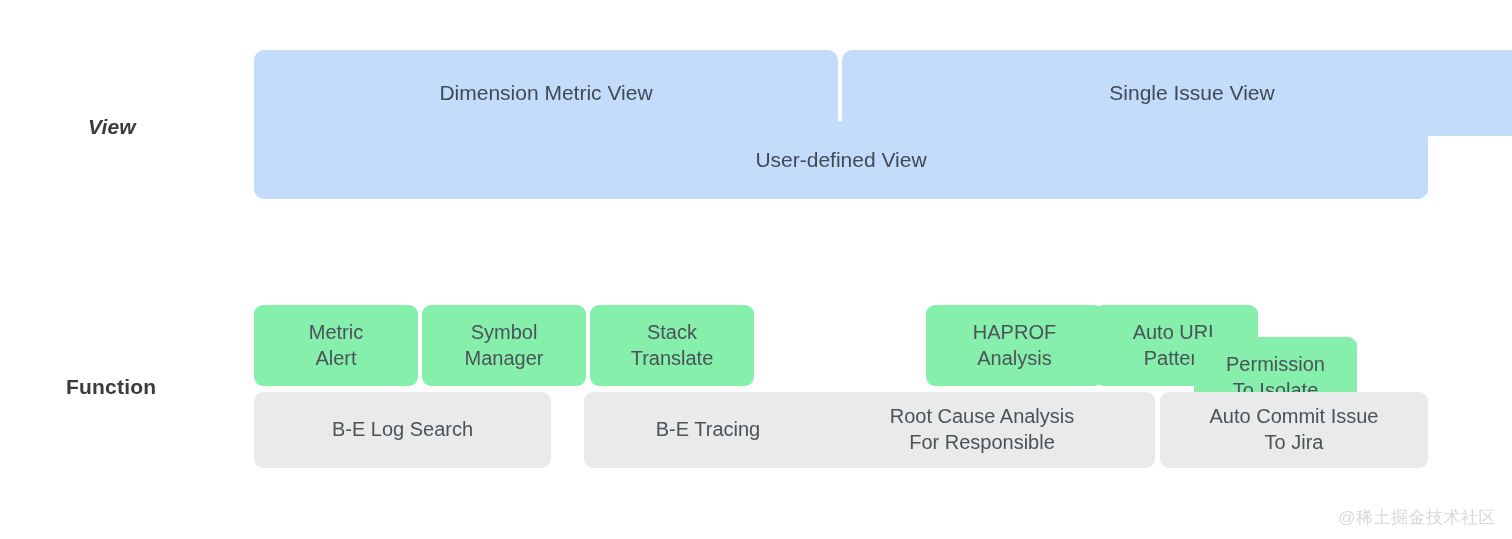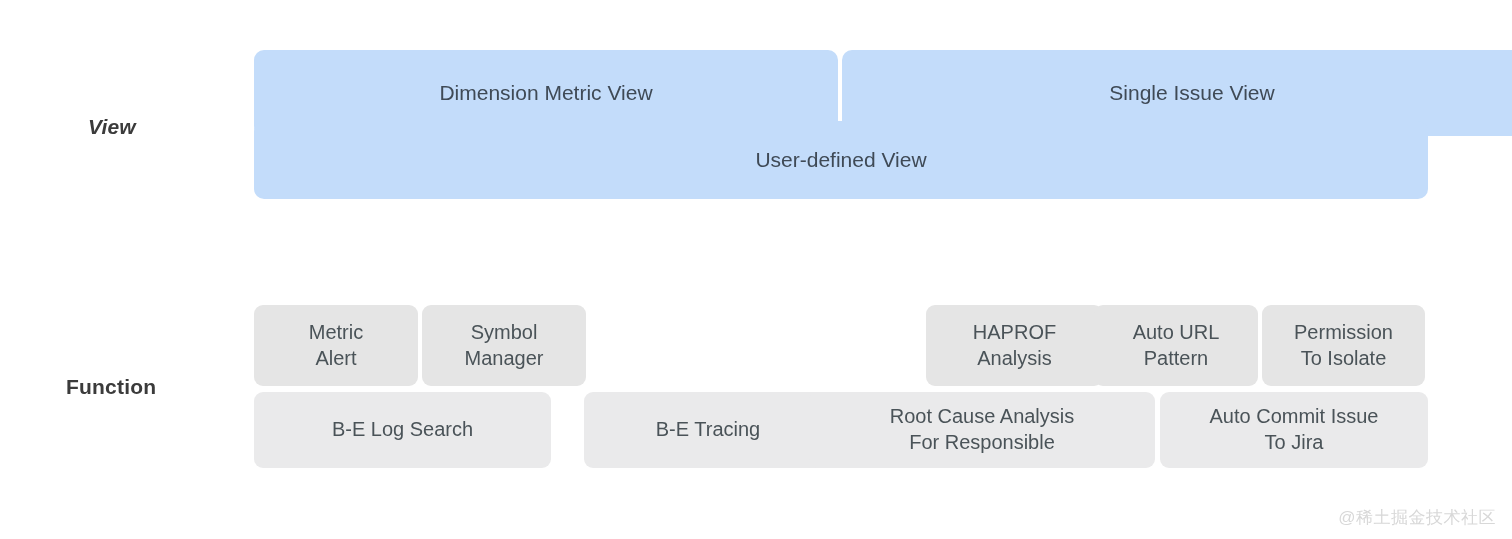--- a/index.html
+++ b/index.html
@@ -47,21 +47,21 @@
   }
 
   .box.blue {
     background: #c3dcfa;
     color: #3f4a56;
     font-size: 21px;
     border-radius: 10px;
   }
 
   .box.green {
-    background: #e5e5e5;
+    background: #86efac;
     color: #4a5358;
     font-size: 20px;
     border-radius: 9px;
   }
 
   .box.gray {
     background: #eaeaeb;
     color: #4a5358;
     font-size: 20px;
     border-radius: 9px;
@@ -72,21 +72,21 @@
   #box-user-defined-view     { left: 254px; width: 1174px; top: 121px; height: 78px; }
 
   
   .green-row-pos { top: 305px; height: 81px; }
   #box-metric-alert        { left: 254px;  width: 164px; }
   #box-symbol-manager      { left: 422px;  width: 164px; }
   #box-stack-translate     { left: 590px;  width: 164px; }
   #box-issue-aggregation   { left: 758px;  width: 164px; }
   #box-haprof-analysis     { left: 926px;  width: 177px; }
   #box-auto-url-pattern    { left: 1094px; width: 164px; }
-  #box-permission-isolate  { left: 1262px; width: 163px; }
+  #box-permission-isolate  { left: 1194px; width: 163px; margin-top: 32px; }
 
   
   .gray-row-pos { top: 392px; height: 76px; }
   #box-be-log-search        { left: 254px;  width: 297px; }
   #box-be-tracing           { left: 584px;  width: 248px; }
   #box-root-cause-analysis  { left: 809px;  width: 346px; }
   #box-auto-commit-issue    { left: 1160px; width: 268px; }
 
   
   #watermark {
@@ -113,20 +113,22 @@
   <div class="box blue" id="box-user-defined-view">User-defined View</div>
 
   <div class="row-label" id="label-function">Function</div>
 
   <div class="box green green-row-pos" id="box-metric-alert">Metric
 Alert</div>
 
   <div class="box green green-row-pos" id="box-symbol-manager">Symbol
 Manager</div>
 
+  <div class="box green green-row-pos" id="box-stack-translate">Stack
+Translate</div>
 
 
   <div class="box green green-row-pos" id="box-haprof-analysis">HAPROF
 Analysis</div>
 
   <div class="box green green-row-pos" id="box-auto-url-pattern">Auto URL
 Pattern</div>
 
   <div class="box green green-row-pos" id="box-permission-isolate">Permission
 To Isolate</div>

